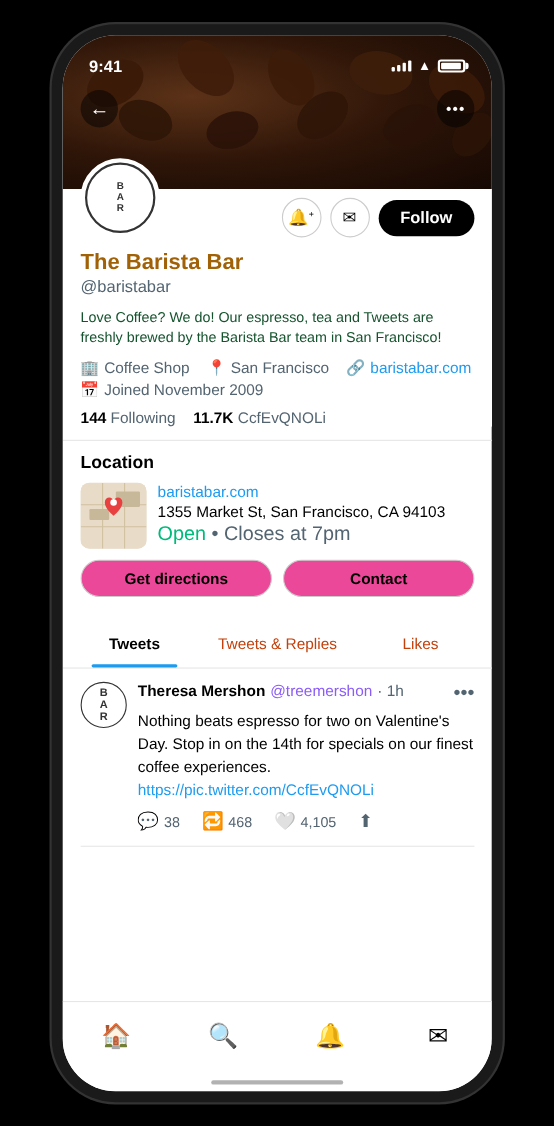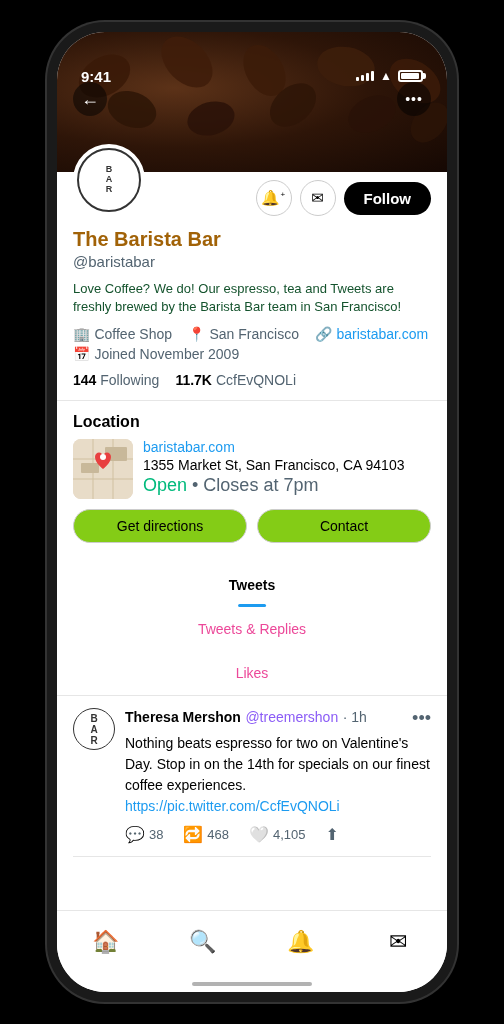--- a/index.html
+++ b/index.html
@@ -22,21 +22,21 @@
       background: #fff;
       border-radius: 48px;
       overflow: hidden;
       position: relative;
       box-shadow: 0 0 0 10px #1a1a1a, 0 0 0 12px #333;
     }
 
     
     .status-bar {
       position: absolute;
-      top: 16px; left: 0; right: 0;
+      top: 0; left: 0; right: 0;
       height: 44px;
       z-index: 100;
       display: flex;
       align-items: center;
       justify-content: space-between;
       padding: 12px 24px 0;
     }
 
     .status-time {
       font-size: 15px;
@@ -324,45 +324,44 @@
       display: flex;
       gap: 10px;
       margin-bottom: 8px;
     }
 
     .location-action-btn {
       flex: 1;
       padding: 8px;
       border: 1.5px solid #ccc;
       border-radius: 20px;
-      background: #84cc16;
-      font-size: 14px;
-      font-weight: 400;
+      background: #ec4899;
+      font-size: 14px;
+      font-weight: 700;
       color: #000;
       text-align: center;
       cursor: pointer;
     }
 
     
     .tabs-section {
       border-bottom: 1px solid #e6e6e6;
     }
 
     .tabs-row {
       display: flex;
       align-items: center;
-      flex-direction: column;
     }
 
     .tab-item {
       flex: 1;
       text-align: center;
       padding: 14px 0;
       font-size: 14px;
-      color: #ec4899;
+      color: #c2410c;
       cursor: pointer;
       position: relative;
     }
 
     .tab-item.active {
       font-weight: 700;
       color: #000;
     }
 
     .tab-item.active::after {

